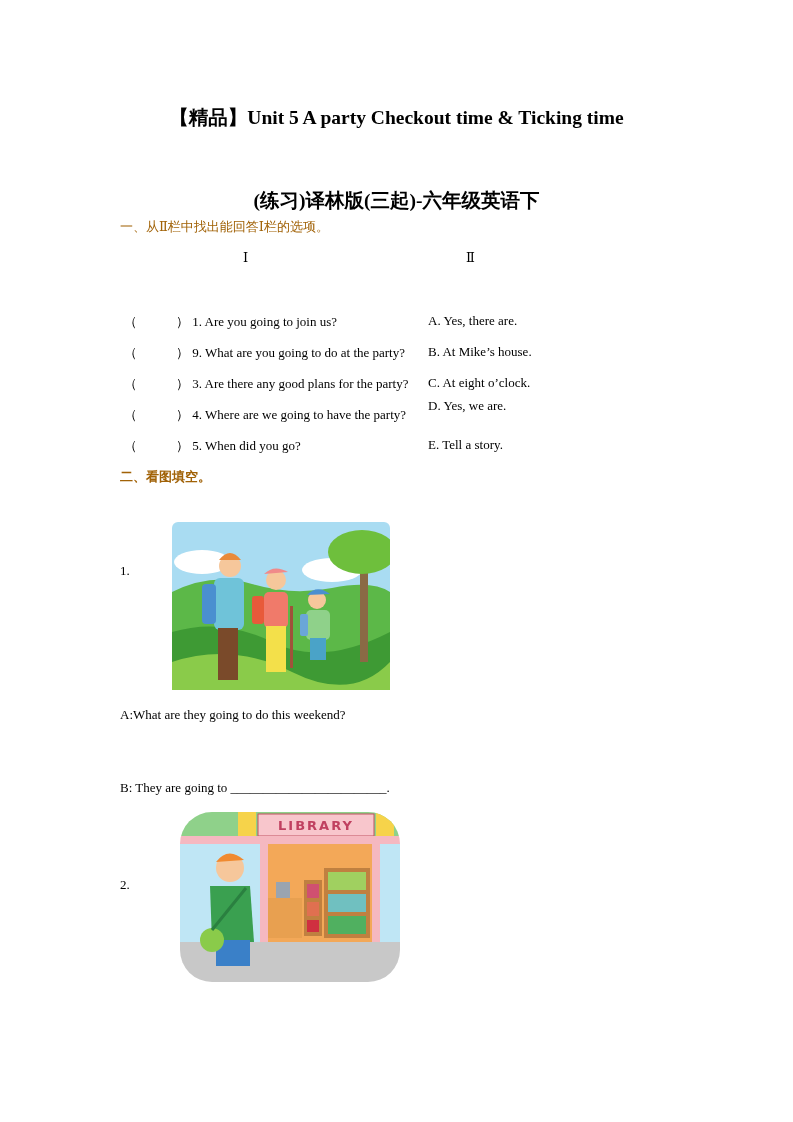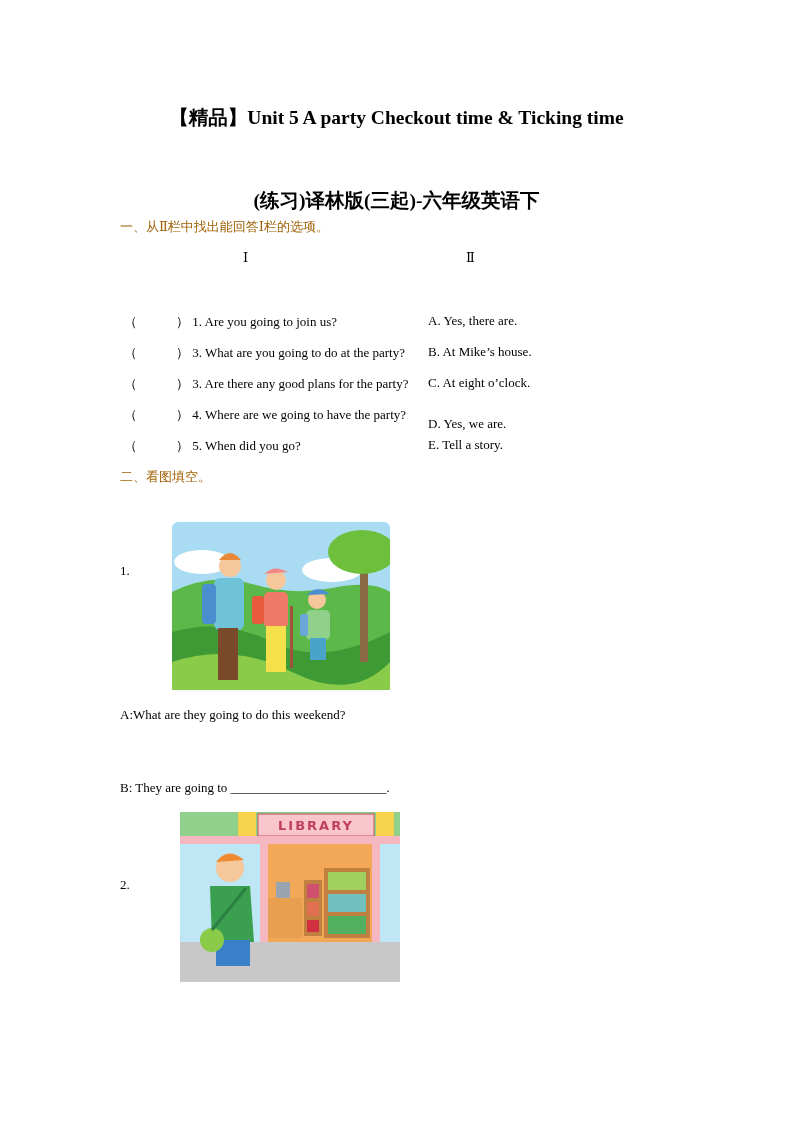--- a/index.html
+++ b/index.html
@@ -22,42 +22,42 @@
 <div class="abs sec" style="top:218px; left:120px;">一、从Ⅱ栏中找出能回答Ⅰ栏的选项。</div>
 <div class="abs colhead" style="top:250px; left:243px;">Ⅰ</div>
 <div class="abs colhead" style="top:250px; left:466px;">Ⅱ</div>
 
 <div class="abs row" style="top:281px; left:124px;">
   <span class="paren">（</span><span>）</span>
   <span>1. Are you going to join us?</span>
 </div>
 <div class="abs row" style="top:312px; left:124px;">
   <span class="paren">（</span><span>）</span>
-  <span>3. What are you going to do at the party?</span>
+  <span>9. What are you going to do at the party?</span>
 </div>
 <div class="abs row" style="top:343px; left:124px;">
   <span class="paren">（</span><span>）</span>
   <span>3. Are there any good plans for the party?</span>
 </div>
 <div class="abs row" style="top:374px; left:124px;">
   <span class="paren">（</span><span>）</span>
   <span>4. Where are we going to have the party?</span>
 </div>
 <div class="abs row" style="top:405px; left:124px;">
   <span class="paren">（</span><span>）</span>
   <span>5. When did you go?</span>
 </div>
 
 <div class="abs row" style="top:281px; left:428px;">A. Yes, there are.</div>
 <div class="abs row" style="top:312px; left:428px;">B. At Mike’s house.</div>
 <div class="abs row" style="top:343px; left:428px;">C. At eight o’clock.</div>
-<div class="abs row" style="top:384px; left:428px;text-align:right;">D. Yes, we are.</div>
+<div class="abs row" style="top:366px; left:428px;text-align:right;">D. Yes, we are.</div>
 <div class="abs row" style="top:405px; left:428px;">E. Tell a story.</div>
 
-<div class="abs sec" style="top:468px; left:120px;">二、看图填空。</div>
+<div class="abs sec" style="top:468px; left:120px;font-weight:bold;">二、看图填空。</div>
 
 <div class="abs row" style="top:531px; left:120px;">1.</div>
 
 <div class="pic" style="top:522px; left:172px; width:218px; height:168px;">
   <svg width="218" height="168" viewBox="0 0 218 168">
     <rect x="0" y="0" width="218" height="168" rx="6" fill="#a9dcf2"></rect>
     <ellipse cx="30" cy="40" rx="28" ry="12" fill="#ffffff"></ellipse>
     <ellipse cx="160" cy="48" rx="30" ry="12" fill="#ffffff"></ellipse>
     <path d="M0 70 Q40 50 80 62 T160 66 T218 70 L218 168 L0 168 Z" fill="#5cb848"></path>
     <path d="M0 110 Q50 95 100 120 T218 110 L218 168 L0 168 Z" fill="#3e9a34"></path>
@@ -84,21 +84,21 @@
     <rect x="128" y="92" width="8" height="22" rx="2" fill="#6aa6d8"></rect>
     <rect x="138" y="116" width="16" height="22" fill="#4aa3c8"></rect>
   </svg>
 </div>
 
 <div class="abs row" style="top:675px; left:120px;">A:What are they going to do this weekend?</div>
 <div class="abs row" style="top:748px; left:120px;">B: They are going to ________________________.</div>
 
 <div class="abs row" style="top:845px; left:120px;">2.</div>
 
-<div class="pic" style="top:812px; left:180px; width:220px; height:170px;">
+<div class="pic" style="top:812px; left:180px; width:220px; height:170px;border-radius:32px;">
   <svg width="220" height="170" viewBox="0 0 220 170">
     <rect x="0" y="0" width="220" height="24" fill="#8fd18a"></rect>
     <rect x="58" y="0" width="18" height="24" fill="#f6d34a"></rect>
     <rect x="196" y="0" width="18" height="24" fill="#f6d34a"></rect>
     <rect x="78" y="2" width="116" height="22" fill="#f8c6cc" stroke="#c05060" stroke-width="1"></rect>
     <text x="136" y="18" text-anchor="middle" font-family="DejaVu Sans, sans-serif" font-size="13" font-weight="bold" fill="#c04060" letter-spacing="2">LIBRARY</text>
     <rect x="0" y="24" width="220" height="8" fill="#f5b8c0"></rect>
     <rect x="0" y="32" width="80" height="98" fill="#bfe6f5"></rect>
     <rect x="200" y="32" width="20" height="98" fill="#bfe6f5"></rect>
     <rect x="80" y="32" width="8" height="98" fill="#f5b8c0"></rect>

